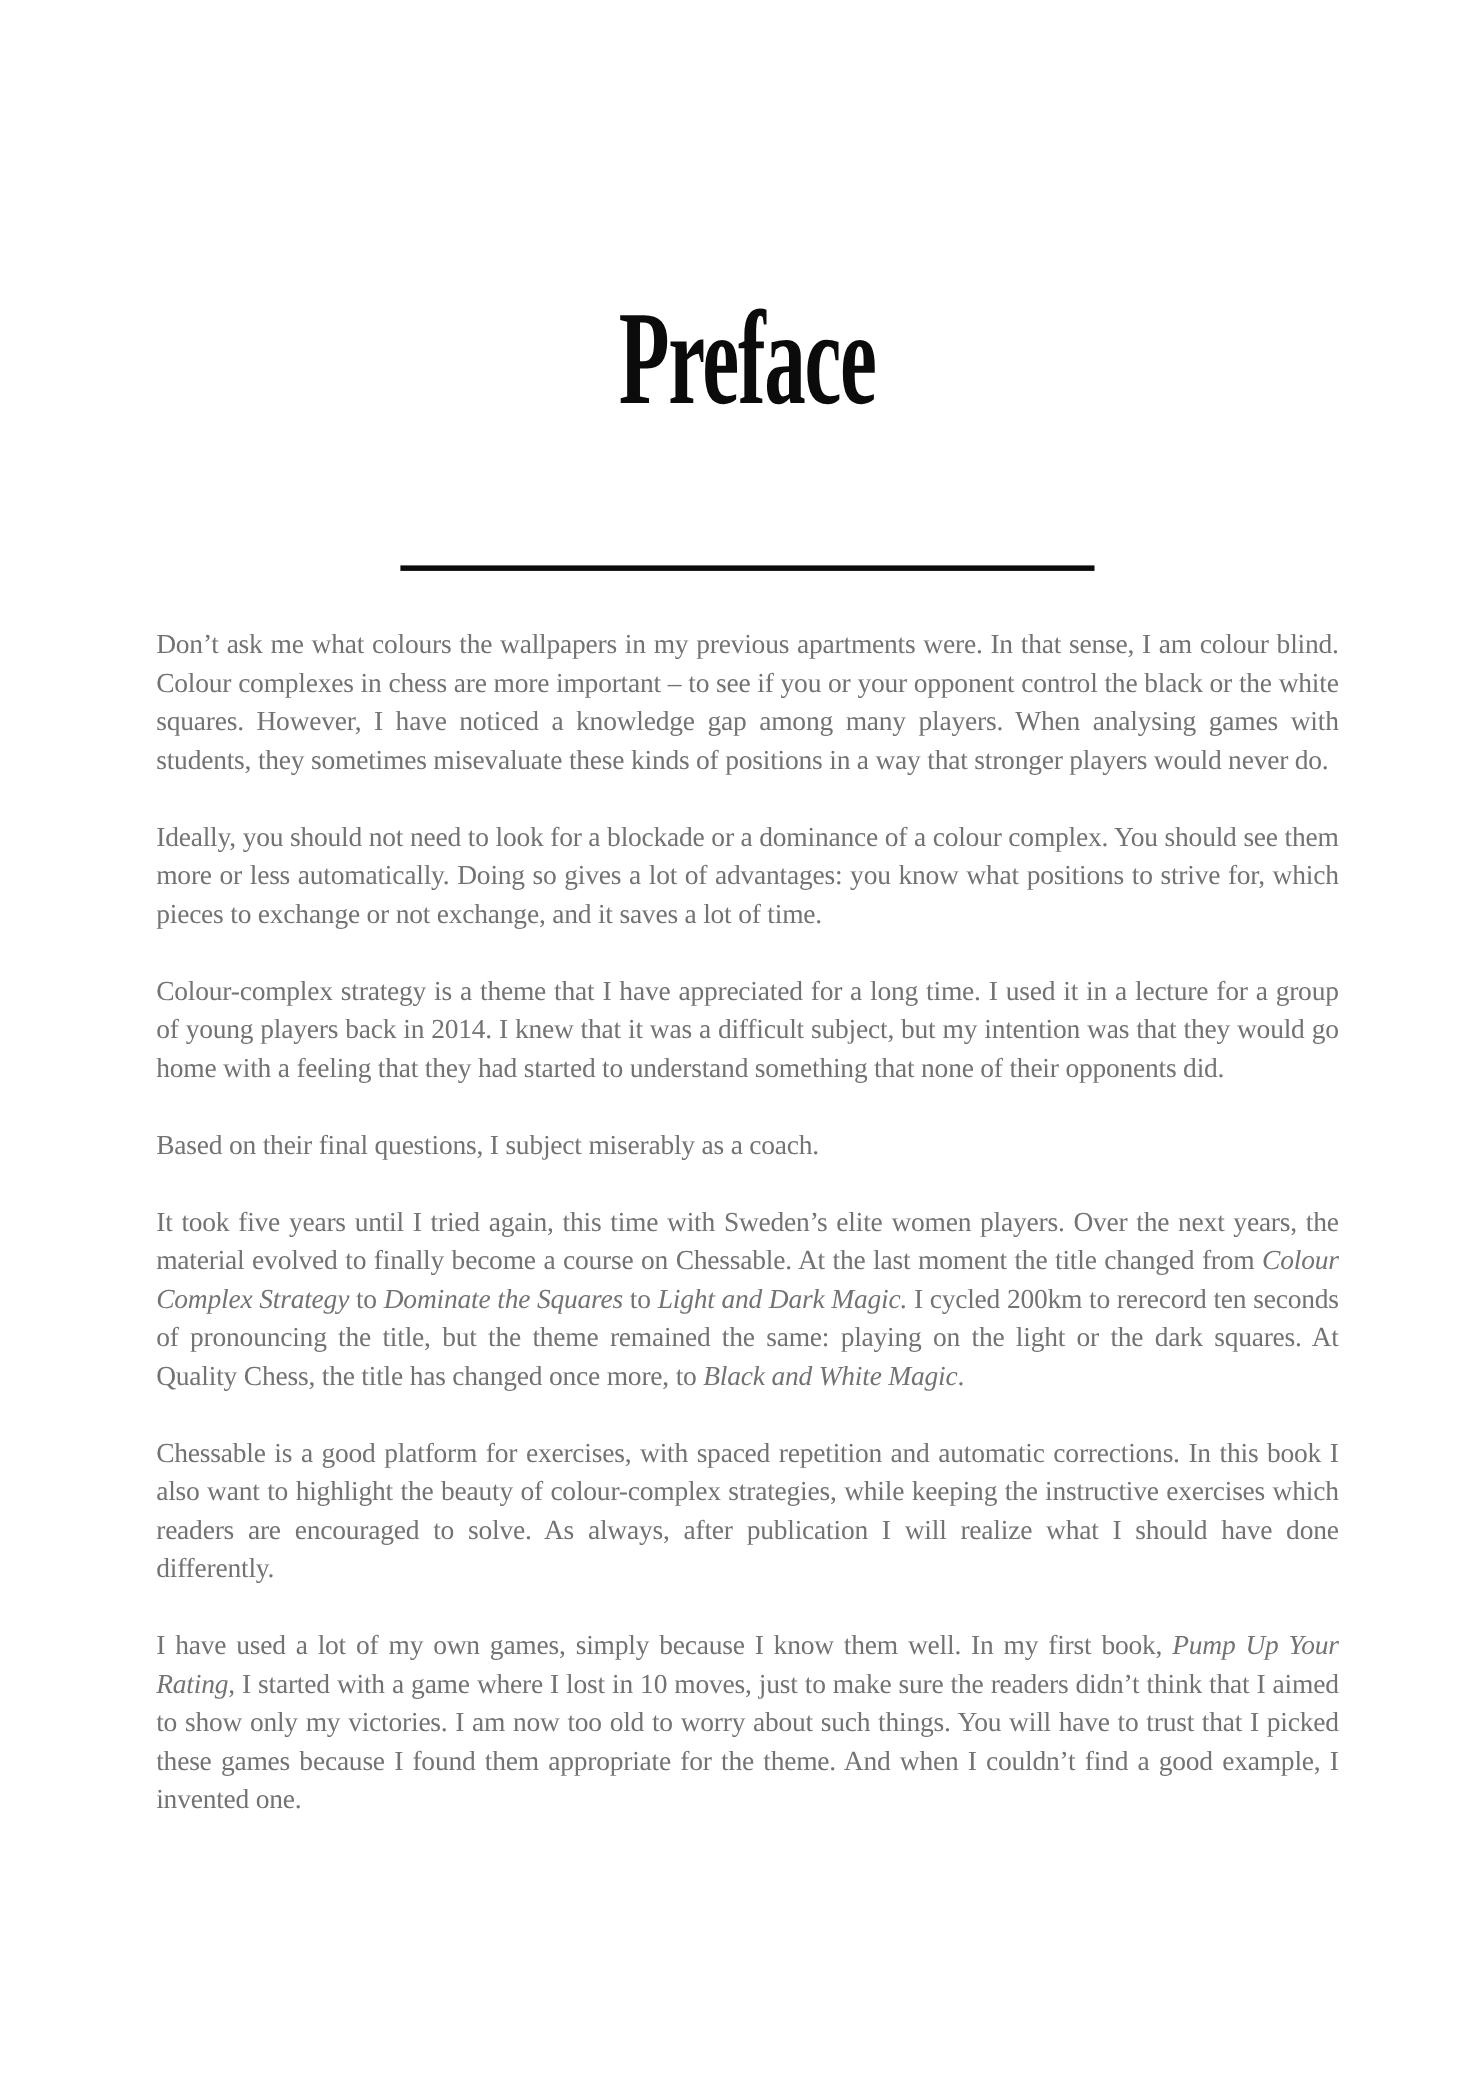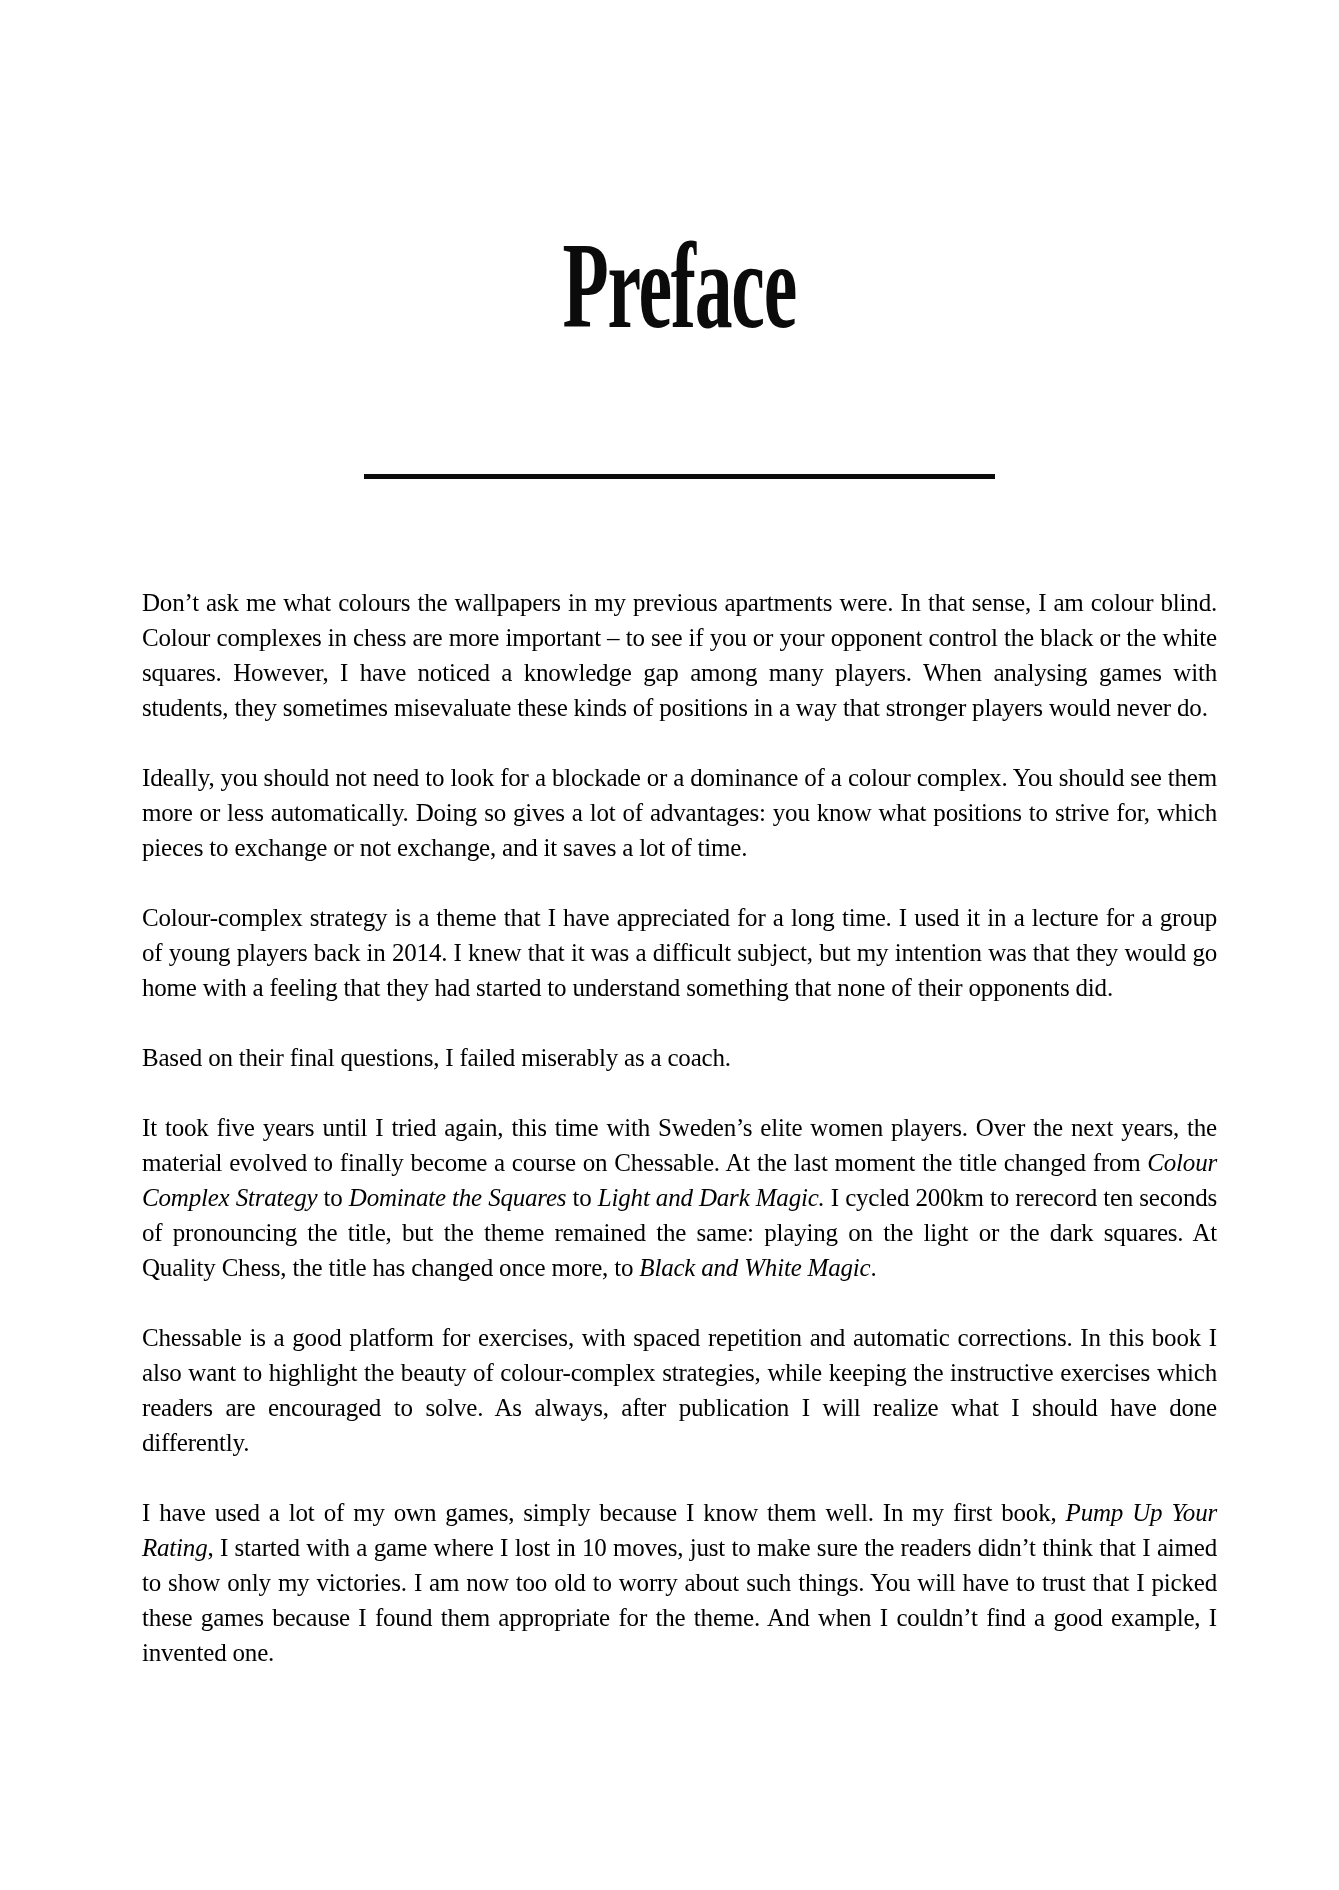--- a/index.html
+++ b/index.html
@@ -16,20 +16,21 @@
     font-family: "Liberation Serif", serif;
     overflow: hidden;
   }
   .column {
     margin-left: 142px;
     margin-right: 122px; 
   }
   .title-wrap {
     padding-top: 143px;
     text-align: center;
+    margin-top: 40px;
   }
   .title {
     display: inline-block;
     font-size: 122px;
     line-height: 1;
     font-weight: 700;
     color: #0b0b0b;
     letter-spacing: -2px;
     transform: scaleX(0.62);
     transform-origin: 50% 50%;
@@ -37,26 +38,26 @@
   }
   .title-rule {
     width: 631px;
     height: 5px;
     background: #0b0b0b;
     border: none;
     margin: 46px auto 0 auto;
     padding: 0;
   }
   .content {
-    margin-top: 106px;
+    margin-top: 50px;
     font-size: 25px;
     line-height: 35px;
     letter-spacing: -0.2px;
     text-align: justify;
-    color: #000000;
+    color: #737373;
   }
   .content p {
     margin: 0 0 35px 0;
     padding: 0;
   }
   .content p:last-child {
     margin-bottom: 0;
   }
   .it {
     font-style: italic;
@@ -71,20 +72,20 @@
     <div class="title-wrap">
       <h1 class="title">Preface</h1>
     </div>
 
     <hr class="title-rule">
 
     <div class="content">
       <p><span>Don’t ask me what colours the wallpapers in my previous apartments were. In that sense, I am colour blind. Colour complexes in chess are more important – to see if you or your opponent control the black or the white squares. However, I have noticed a knowledge gap among many players. When analysing games with students, they sometimes misevaluate these kinds of positions in a way that stronger players would never do.</span></p>
       <p><span>Ideally, you should not need to look for a blockade or a dominance of a colour complex. You should see them more or less automatically. Doing so gives a lot of advantages: you know what positions to strive for, which pieces to exchange or not exchange, and it saves a lot of time.</span></p>
       <p><span>Colour-complex strategy is a theme that I have appreciated for a long time. I used it in a lecture for a group of young players back in 2014. I knew that it was a difficult subject, but my intention was that they would go home with a feeling that they had started to understand something that none of their opponents did.</span></p>
-      <p><span>Based on their final questions, I failed miserably as a coach.</span></p>
+      <p><span>Based on their final questions, I subject miserably as a coach.</span></p>
       <p><span>It took five years until I tried again, this time with Sweden’s elite women players. Over the next years, the material evolved to finally become a course on Chessable. At the last moment the title changed from </span><span class="it">Colour Complex Strategy</span><span> to </span><span class="it">Dominate the Squares</span><span> to </span><span class="it">Light and Dark Magic.</span><span> I cycled 200km to rerecord ten seconds of pronouncing the title, but the theme remained the same: playing on the light or the dark squares. At Quality Chess, the title has changed once more, to </span><span class="it">Black and White Magic</span><span>.</span></p>
       <p><span>Chessable is a good platform for exercises, with spaced repetition and automatic corrections. In this book I also want to highlight the beauty of colour-complex strategies, while keeping the instructive exercises which readers are encouraged to solve. As always, after publication I will realize what I should have done differently.</span></p>
       <p><span>I have used a lot of my own games, simply because I know them well. In my first book, </span><span class="it">Pump Up Your Rating</span><span>, I started with a game where I lost in 10 moves, just to make sure the readers didn’t think that I aimed to show only my victories. I am now too old to worry about such things. You will have to trust that I picked these games because I found them appropriate for the theme. And when I couldn’t find a good example, I invented one.</span></p>
     </div>
 
   </div>
 </div>
 
 </body></html>

